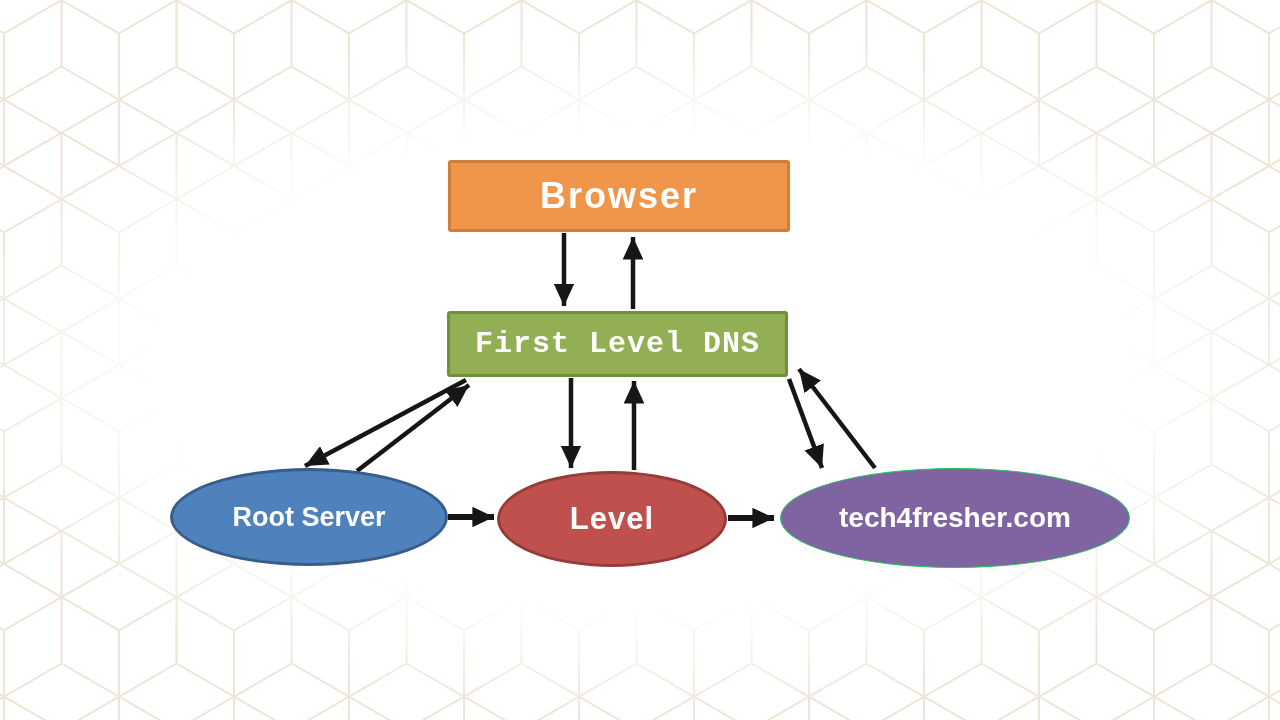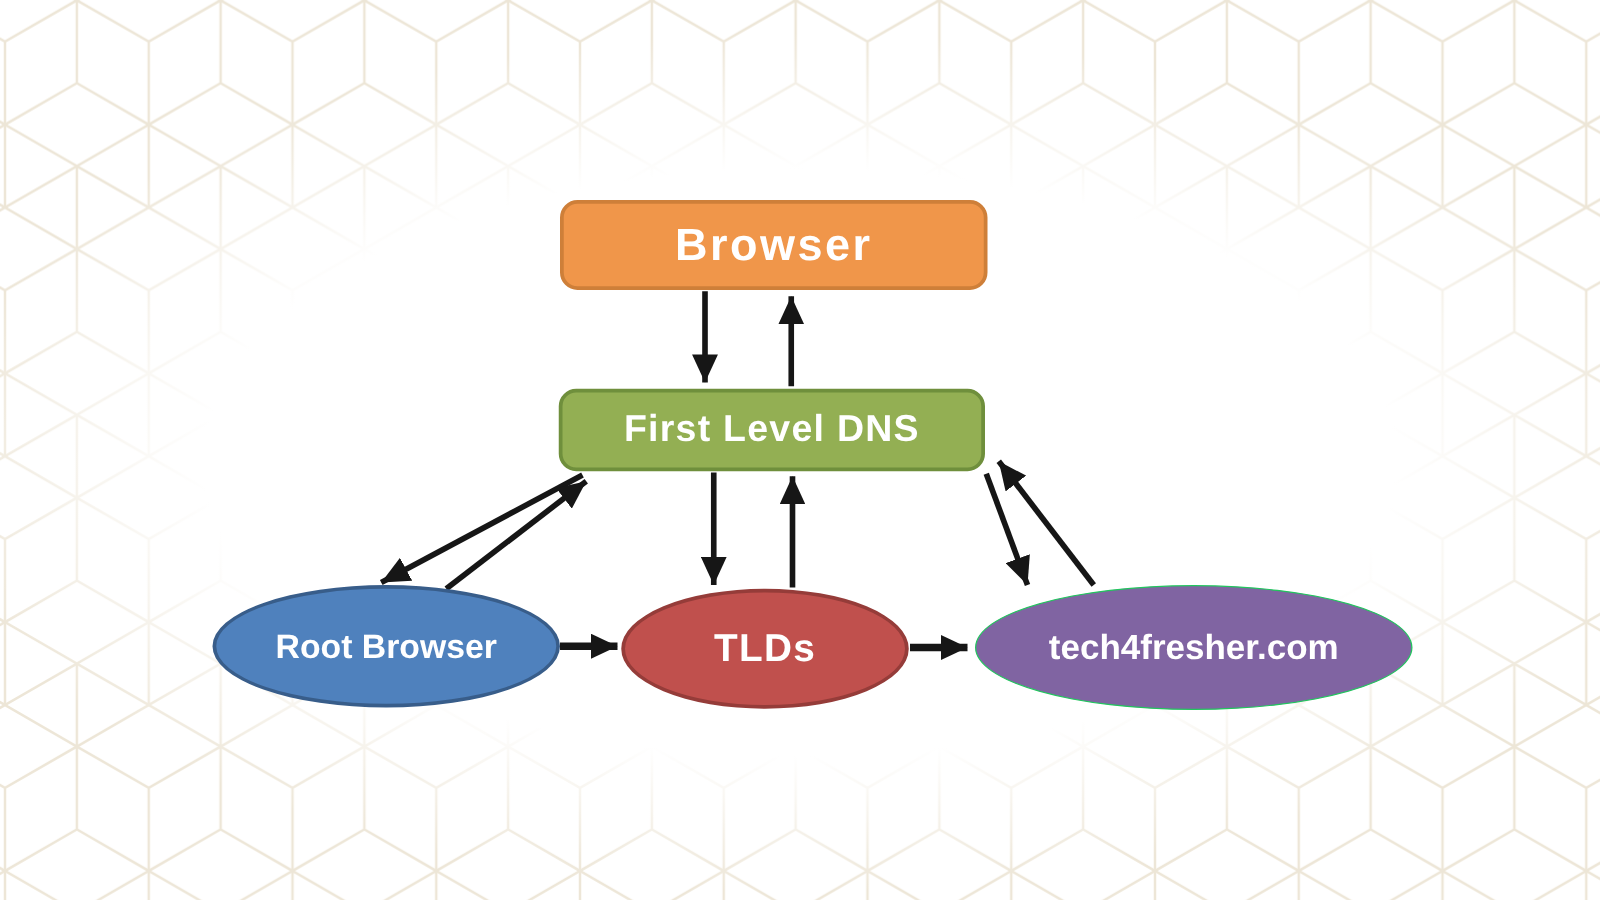--- a/index.html
+++ b/index.html
@@ -12,31 +12,31 @@
   .bg-fade{
     position:absolute;left:0;top:0;width:1280px;height:720px;
     background:radial-gradient(700px 345px at 640px 370px,
       #ffffff 0%, #ffffff 68%, rgba(255,255,255,0) 100%);
   }
   .arrow-layer{position:absolute;left:0;top:0;width:1280px;height:720px;}
   .node{
     position:absolute;display:flex;align-items:center;justify-content:center;
     color:#ffffff;font-weight:bold;text-align:center;box-sizing:border-box;
   }
-  .node-rect{border-radius:14px;}
+  .node-rect{border-radius:3px;}
   .node-ellipse{border-radius:50%;}
   .node-browser{
     left:448px;top:160px;width:342px;height:72px;
     background:#F0964A;border:3px solid #CE7F39;
     font-size:36px;letter-spacing:2px;
   }
   .node-dns{
     left:447px;top:311px;width:341px;height:66px;
     background:#93AF53;border:3px solid #6F8F3C;
-    font-size:30px;letter-spacing:1px;
+    font-size:30px;letter-spacing:1px;font-family:Liberation Mono, monospace;
   }
   .node-root{
     left:170px;top:468px;width:278px;height:98px;
     background:#4F81BD;border:3px solid #385D8A;
     font-size:27px;
   }
   .node-tlds{
     left:497px;top:471px;width:230px;height:96px;
     background:#C0504D;border:3px solid #953C39;
     font-size:31px;letter-spacing:1px;
@@ -102,24 +102,24 @@
 
   <div class="node node-rect node-browser">
     <span>Browser</span>
   </div>
 
   <div class="node node-rect node-dns">
     <span>First Level DNS</span>
   </div>
 
   <div class="node node-ellipse node-root">
-    <span>Root Browser</span>
+    <span>Root Server</span>
   </div>
 
   <div class="node node-ellipse node-tlds">
-    <span>TLDs</span>
+    <span>Level</span>
   </div>
 
   <div class="node node-ellipse node-domain">
     <span>tech4fresher.com</span>
   </div>
 
 </div>
 
 </body></html>

